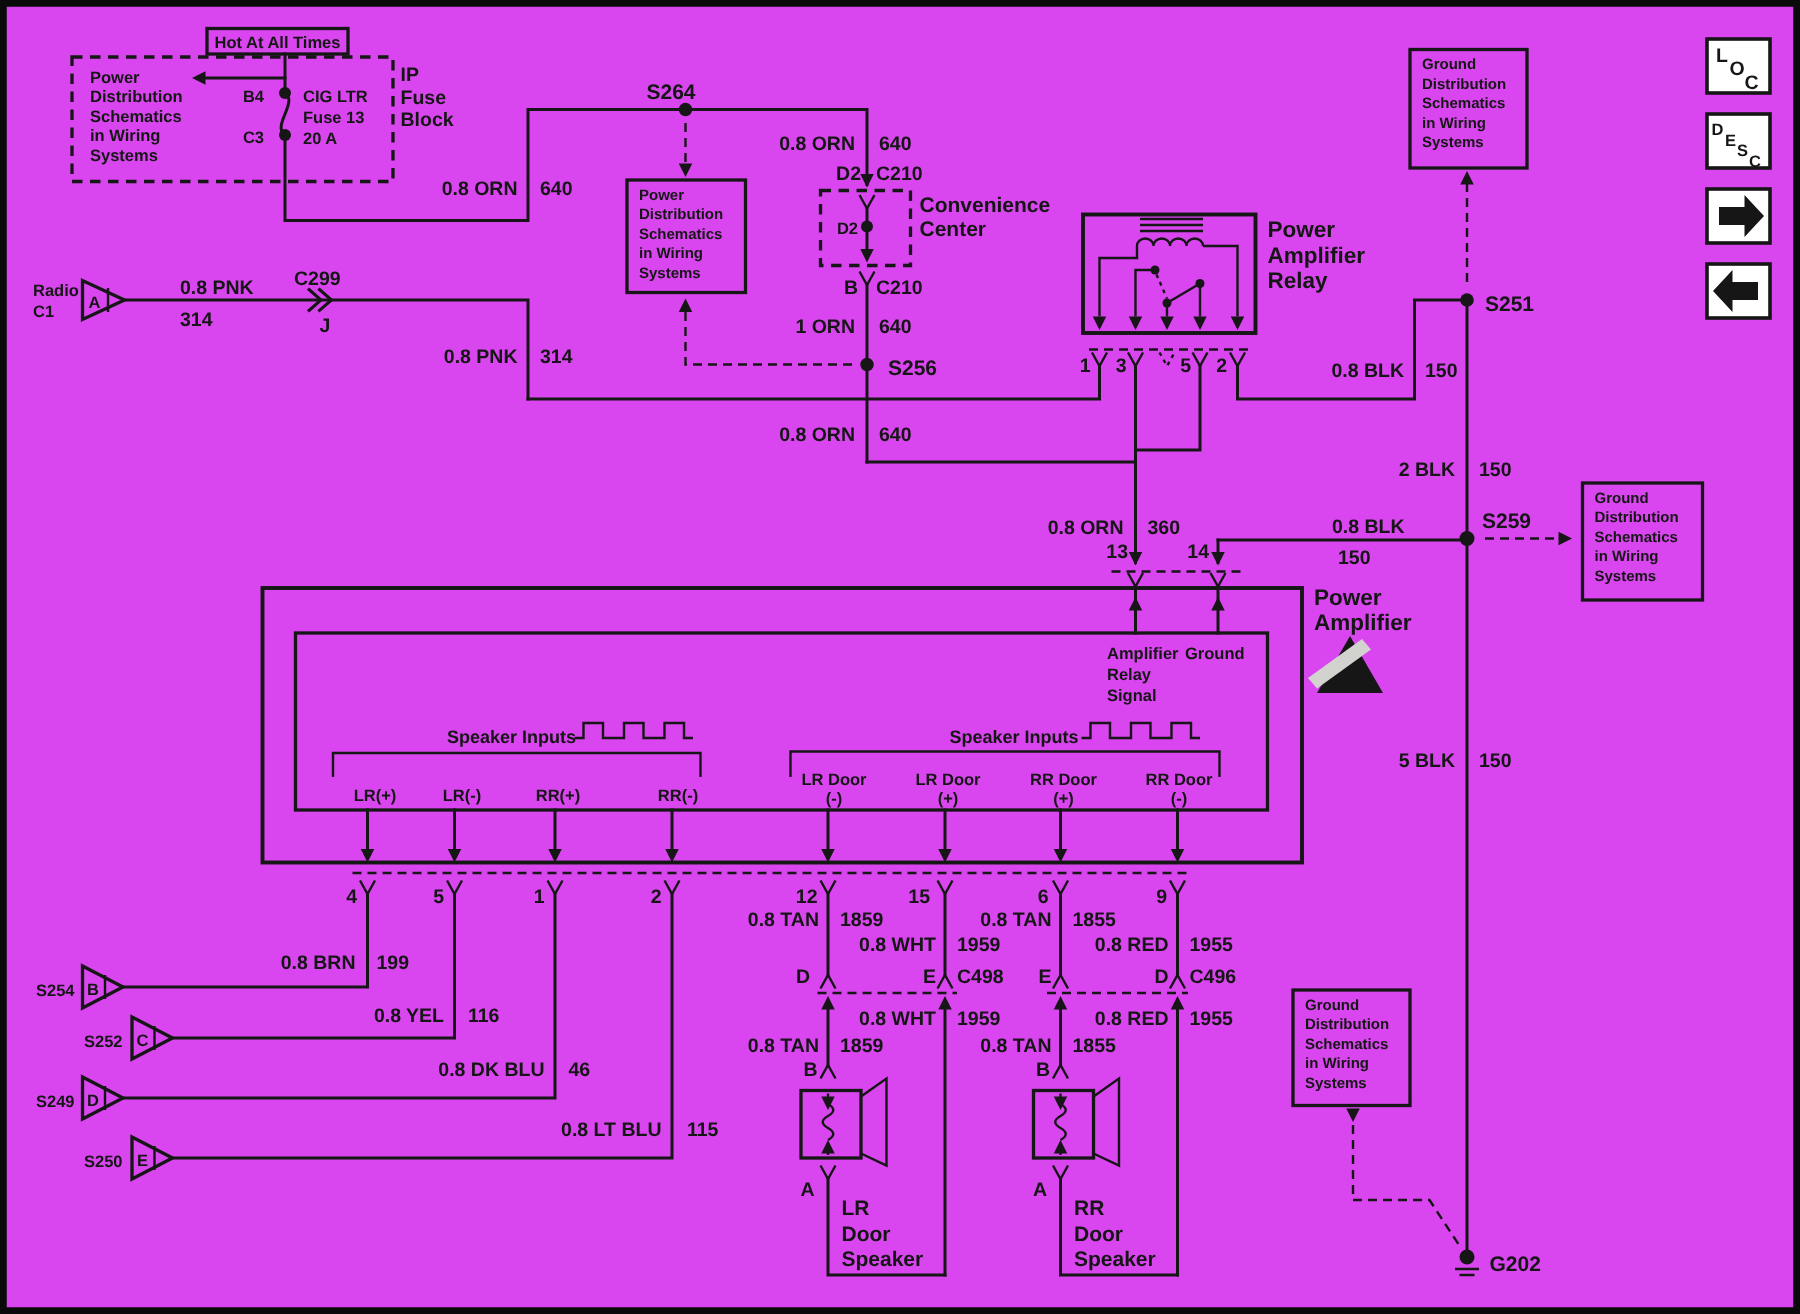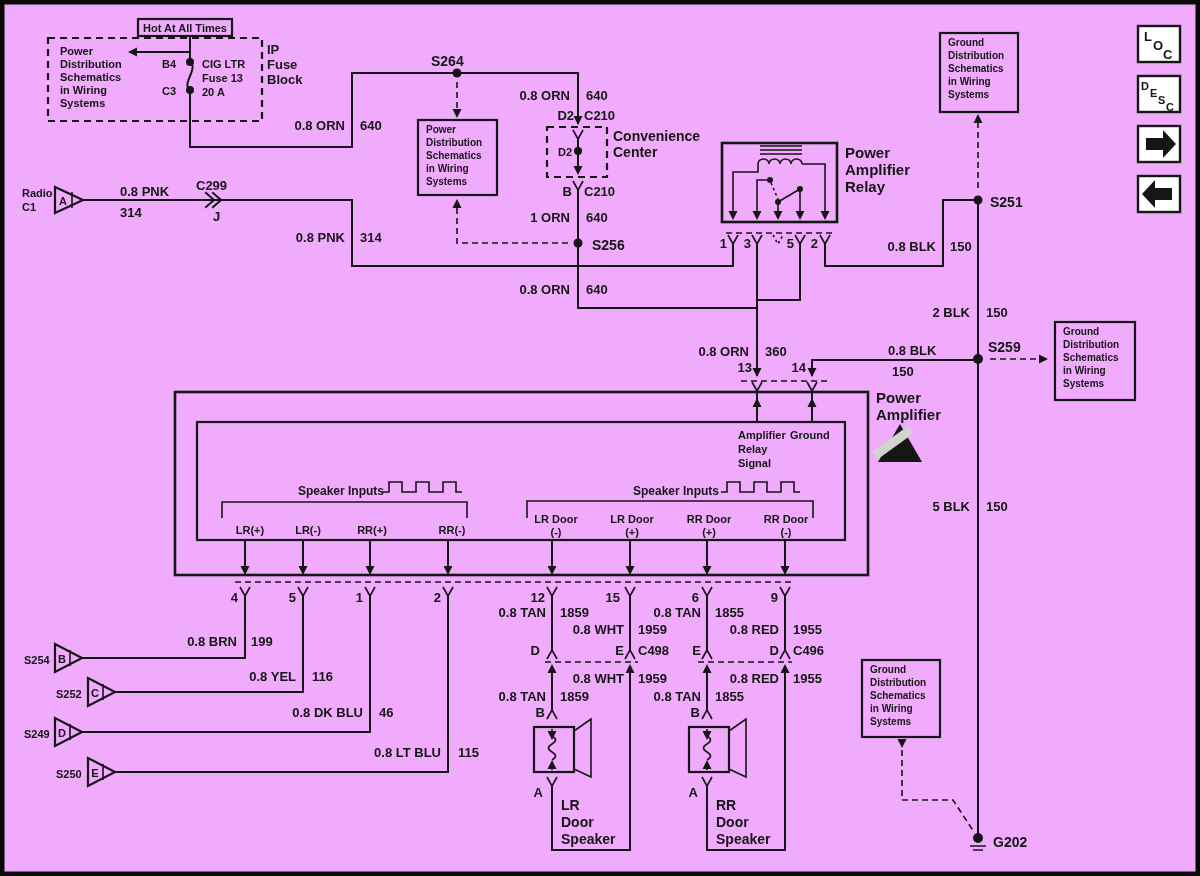--- a/index.html
+++ b/index.html
@@ -1,16 +1,16 @@
 <!DOCTYPE html>
 <html><head>
 <meta charset="utf-8">
 <style>
   html,body{margin:0;padding:0;background:#888;}
-  #stage{width:1200px;height:876px;position:relative;background:#f0abfc;overflow:hidden;}
+  #stage{width:1200px;height:876px;position:relative;background:#d946ef;overflow:hidden;}
   svg{display:block;}
   text{font-family:"Liberation Sans",sans-serif;font-weight:700;fill:#161616;}
   .t10{font-size:10px}.t11{font-size:11px}.t12{font-size:12px}.t13{font-size:13px}.t14{font-size:14px}.t15{font-size:15px}
   .mid{text-anchor:middle}.end{text-anchor:end}
   .w{stroke:#161616;stroke-width:2;fill:none;stroke-linecap:square}
   .w15{stroke:#161616;stroke-width:1.6;fill:none}
   .dash{stroke-dasharray:7 5}
   .dsh2{stroke-dasharray:6 4}
   .dot{stroke-dasharray:2.5 3}
   .bx{fill:none;stroke:#161616;stroke-width:2.2}

